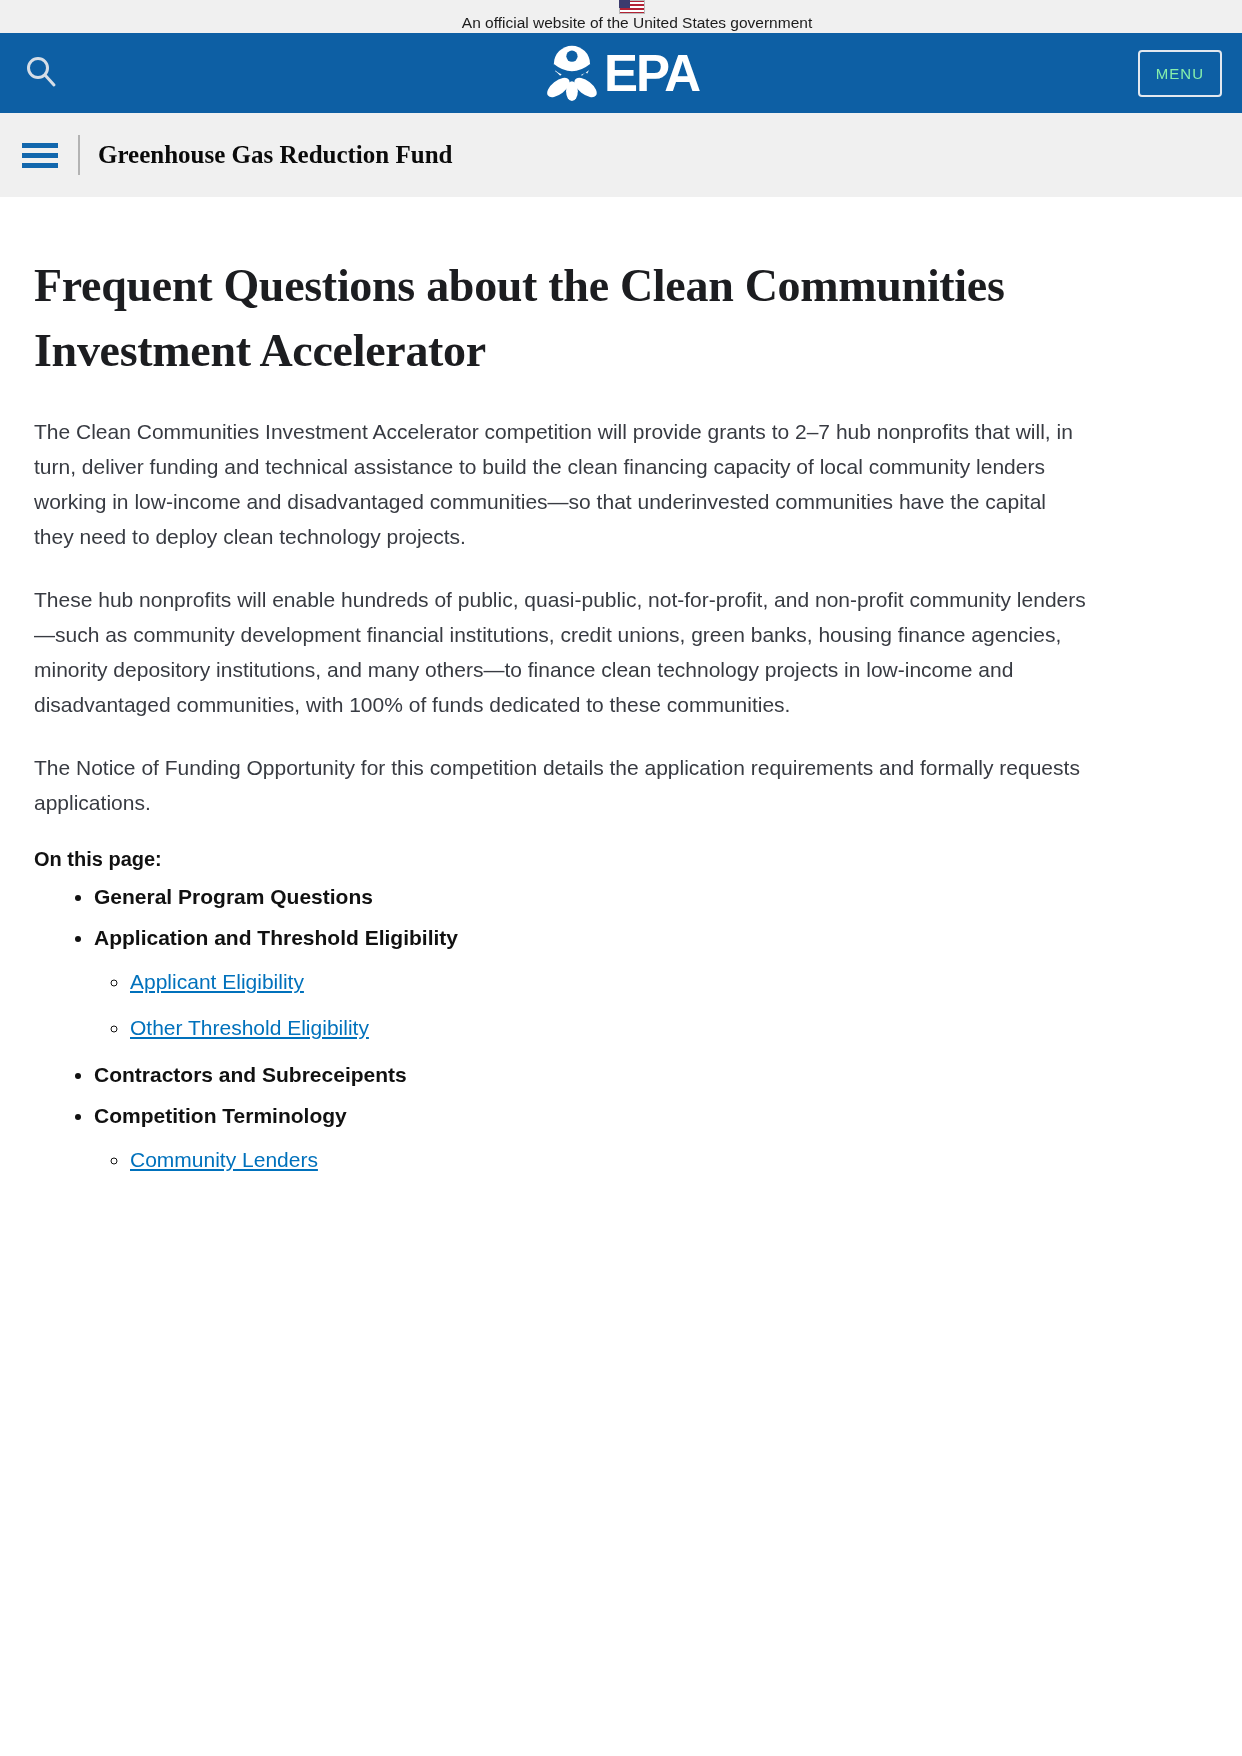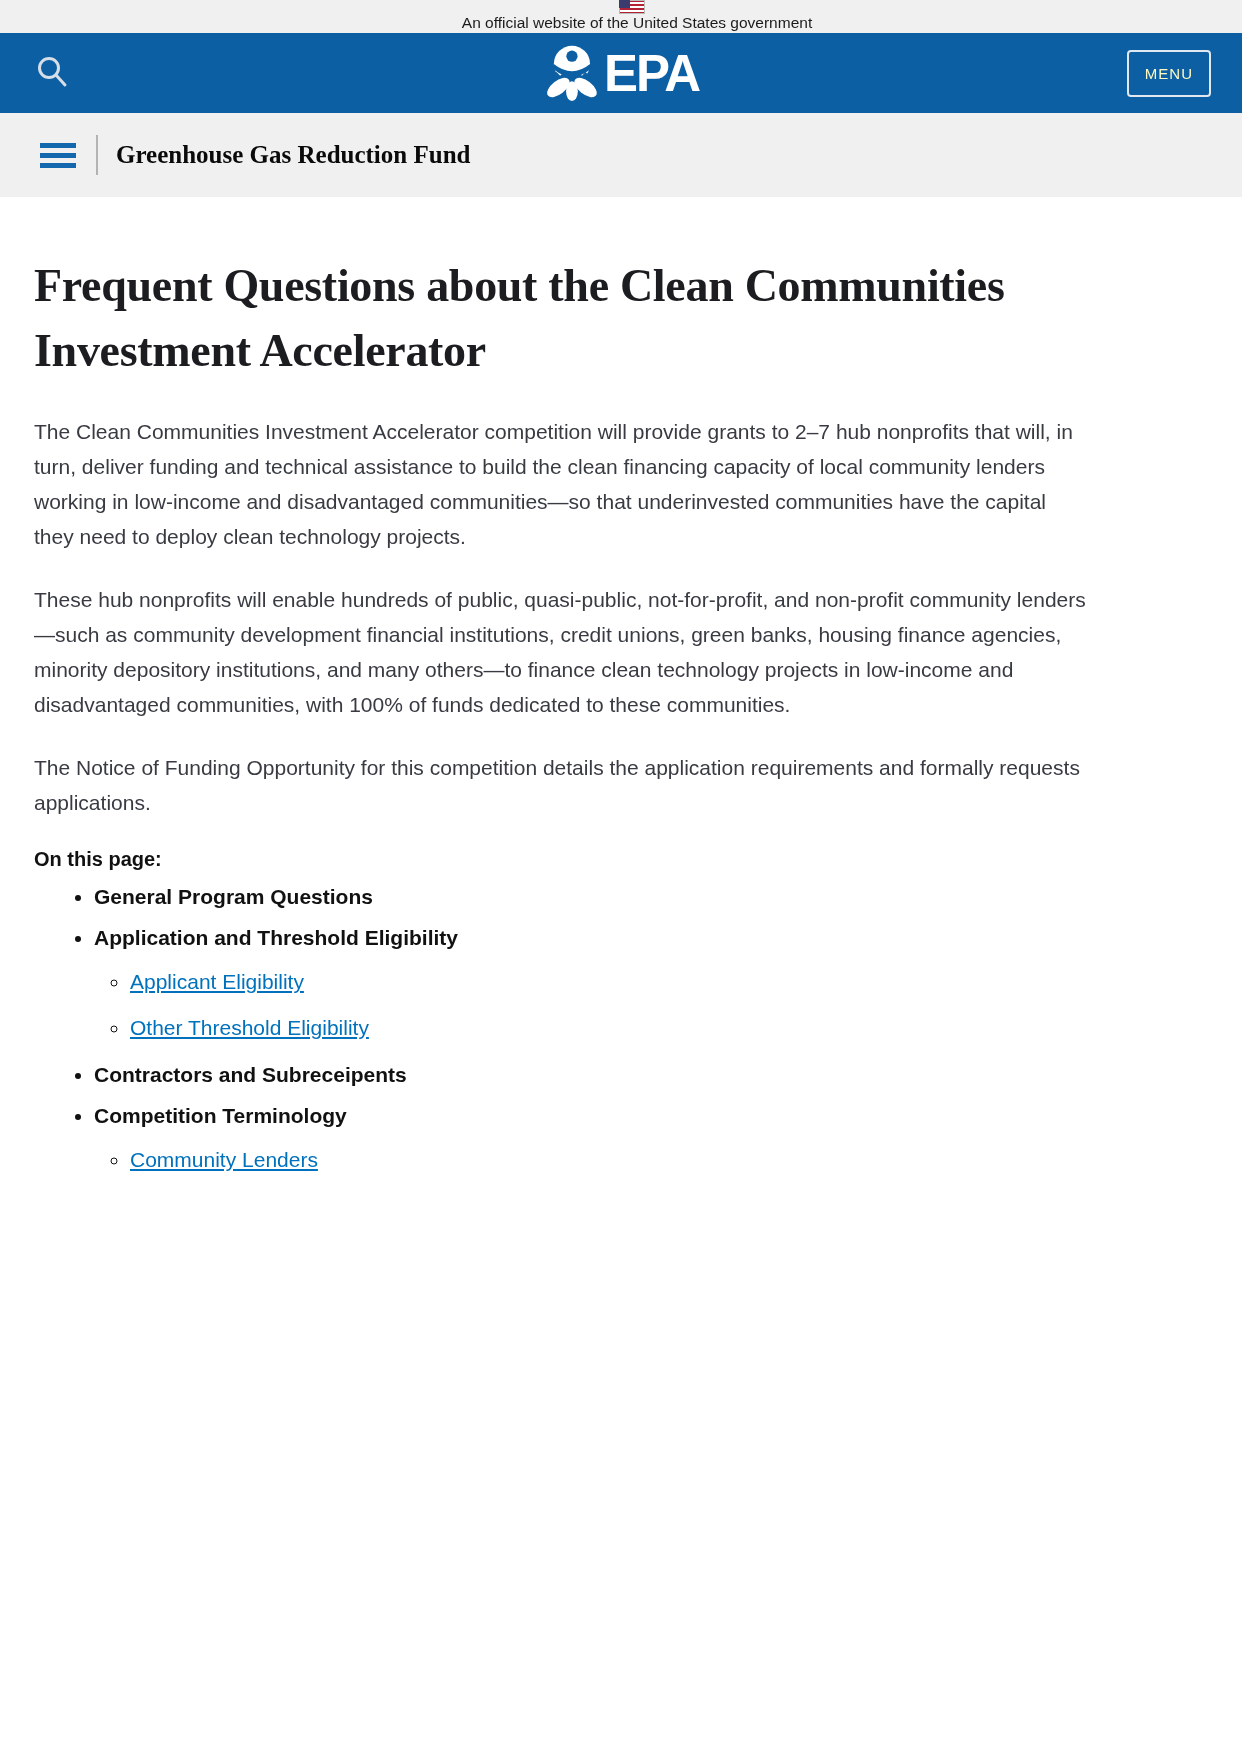--- a/index.html
+++ b/index.html
@@ -22,30 +22,30 @@
     padding-left:32px;font-size:15.5px;color:#1b1b1b;flex-direction:column;
   }
   .flag{width:26px;height:14px;position:relative;flex:0 0 auto;
     background:repeating-linear-gradient(to bottom,#b22234 0 2px,#fff 2px 4px);
     box-shadow:0 0 0 1px #bbb inset;margin-right:11px;}
   .flag::after{content:"";position:absolute;left:0;top:0;width:11px;height:8px;background:#3c3b6e;}
   .gov-banner a{color:#005ea2;text-decoration:underline;margin-left:13px;display:inline-flex;align-items:center;}
   .chev{display:inline-block;width:7px;height:7px;border-right:2px solid #005ea2;border-bottom:2px solid #005ea2;
     transform:rotate(45deg) translate(-1px,-1px);margin-left:9px;}
   
-  .masthead{background:var(--header-bg);height:80px;position:relative;display:flex;align-items:center;padding:0 31px;}
+  .masthead{background:var(--header-bg);height:80px;position:relative;display:flex;align-items:center;padding:0 20px;}
   .search-btn{background:none;border:none;cursor:pointer;padding:4px;}
   .epa-logo{position:absolute;left:50%;top:50%;transform:translate(-50%,-50%);
     display:flex;align-items:center;gap:3px;text-decoration:none;}
   .epa-logo .wordmark{color:#fff;font-weight:700;font-size:51px;letter-spacing:-2px;line-height:1;
     font-family:"Liberation Sans",sans-serif;}
-  .menu-btn{margin-left:auto;background:transparent;border:2px solid #e2e8ef;border-radius:4px;color:#fef9c3;
+  .menu-btn{margin-left:auto;background:transparent;border:2px solid #e2e8ef;border-radius:4px;color:#86efac;
     font-family:"Liberation Sans",sans-serif;font-size:15px;letter-spacing:1px;padding:13px 16px;cursor:pointer;}
   
-  .site-bar{background:var(--bar-bg);height:84px;display:flex;align-items:center;padding-left:38px;gap:18px;}
+  .site-bar{background:var(--bar-bg);height:84px;display:flex;align-items:center;padding-left:20px;gap:18px;}
   .hamburger{background:none;border:none;cursor:pointer;display:flex;flex-direction:column;gap:5px;padding:2px;}
   .hamburger span{display:block;width:36px;height:5px;background:#1267ad;}
   .bar-divider{width:2px;height:40px;background:#b3b3b3;}
   .site-title{font-family:"Liberation Serif",serif;font-weight:700;font-size:25px;color:#0a0a0a;text-decoration:none;}
   
   main{padding:56px 34px 0;}
   h1{font-family:"Liberation Serif",serif;font-weight:700;font-size:46px;line-height:1.42;
     color:#1c1d20;margin:0 0 30px;max-width:980px;letter-spacing:-0.3px;}
   .content p{font-size:21px;line-height:35px;margin:0 0 28px;max-width:1056px;}
   .note{color:var(--note);font-weight:700;}

